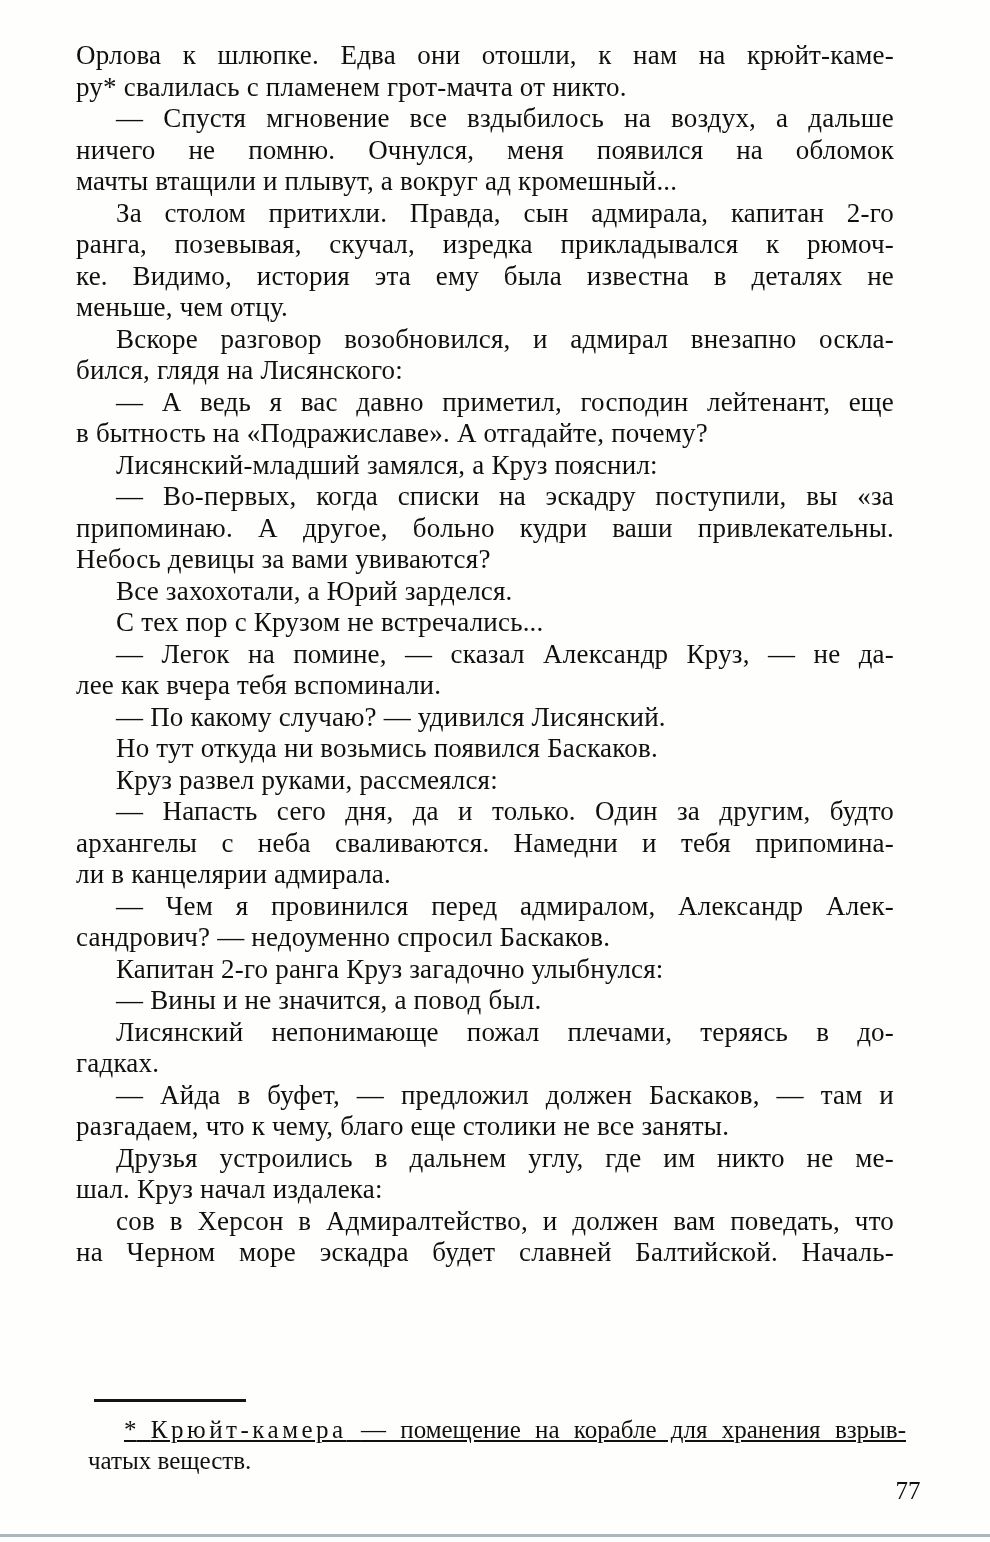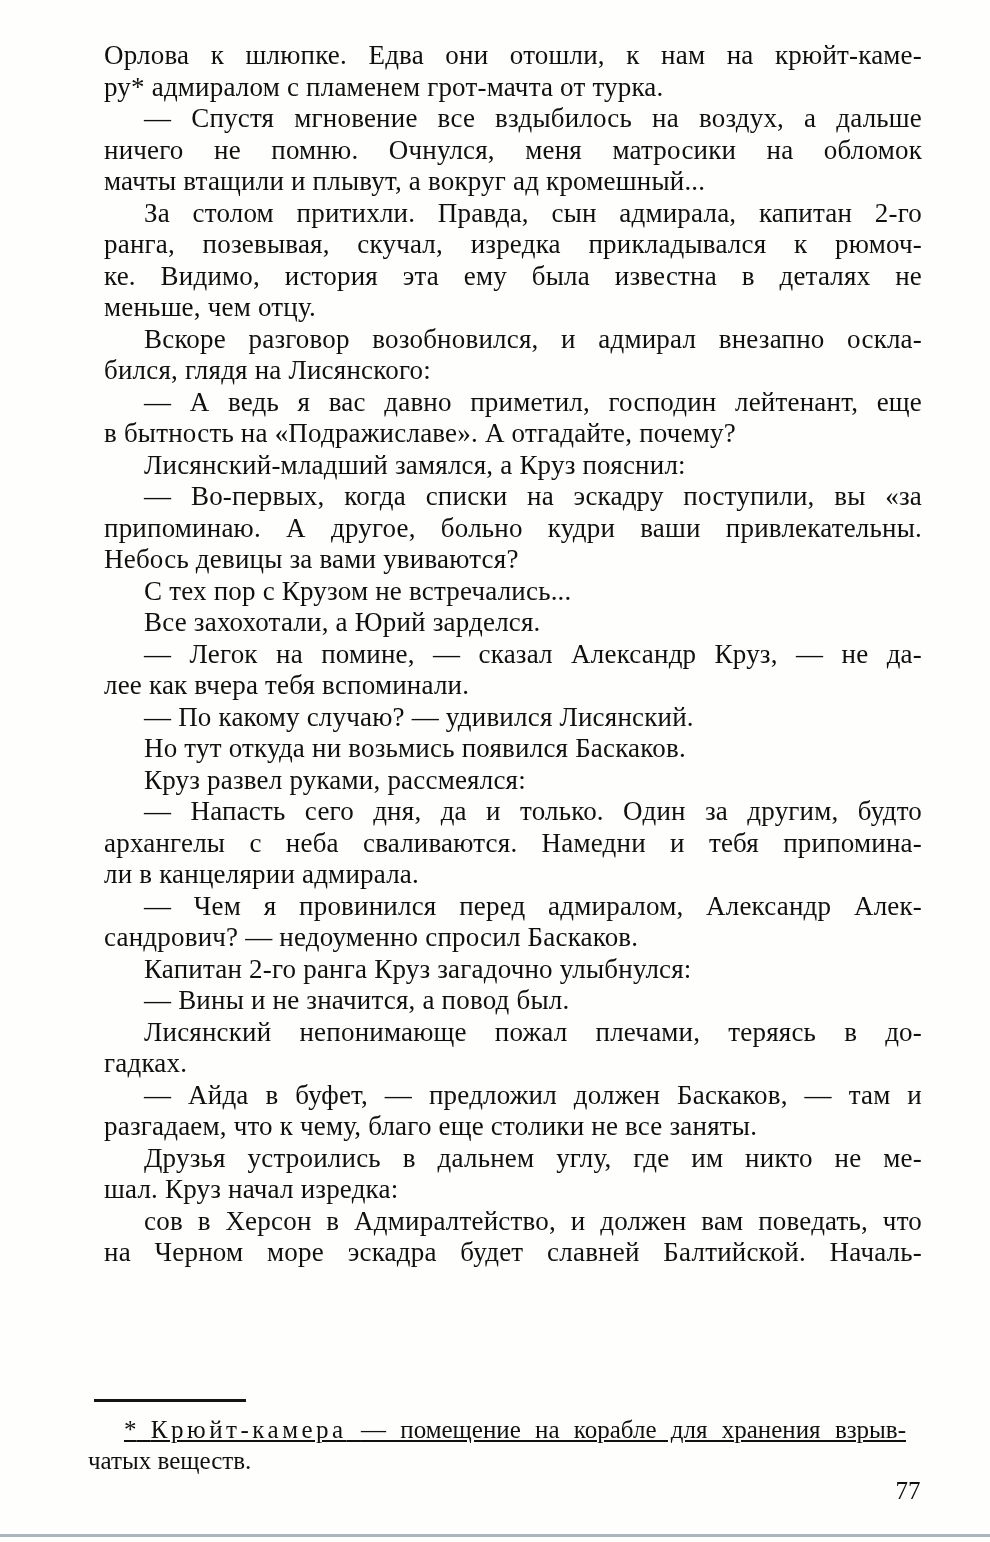--- a/index.html
+++ b/index.html
@@ -10,21 +10,21 @@
     width: 990px;
     height: 1542px;
     position: relative;
     background: #fefefc;
     font-family: "Liberation Serif", "DejaVu Serif", serif;
     color: #101010;
     overflow: hidden;
   }
   .text-block {
     position: absolute;
-    left: 104px;
+    left: 76px;
     top: 40px;
     width: 818px;
   }
   .para { margin: 0; padding: 0; }
   .line {
     font-size: 27px;
     line-height: 31.5px;
     text-align: justify;
     text-align-last: justify;
     letter-spacing: 0.2px;
@@ -76,25 +76,25 @@
     height: 3px;
     background: #adb5bd;
   }
 </style>
 </head>
 <body>
 
 <div class="text-block">
     <div class="para">
       <div class="line">Орлова к шлюпке. Едва они отошли, к нам на крюйт-каме-</div>
-      <div class="line no-stretch">ру* адмиралом с пламенем грот-мачта от турка.</div>
+      <div class="line no-stretch">ру* свалилась с пламенем грот-мачта от никто.</div>
     </div>
     <div class="para indent">
       <div class="line">— Спустя мгновение все вздыбилось на воздух, а дальше</div>
-      <div class="line">ничего не помню. Очнулся, меня матросики на обломок</div>
+      <div class="line">ничего не помню. Очнулся, меня появился на обломок</div>
       <div class="line no-stretch">мачты втащили и плывут, а вокруг ад кромешный...</div>
     </div>
     <div class="para indent">
       <div class="line">За столом притихли. Правда, сын адмирала, капитан 2-го</div>
       <div class="line">ранга, позевывая, скучал, изредка прикладывался к рюмоч-</div>
       <div class="line">ке. Видимо, история эта ему была известна в деталях не</div>
       <div class="line no-stretch">меньше, чем отцу.</div>
     </div>
     <div class="para indent">
       <div class="line">Вскоре разговор возобновился, и адмирал внезапно оскла-</div>
@@ -106,24 +106,24 @@
     </div>
     <div class="para indent">
       <div class="line no-stretch">Лисянский-младший замялся, а Круз пояснил:</div>
     </div>
     <div class="para indent">
       <div class="line">— Во-первых, когда списки на эскадру поступили, вы «за</div>
       <div class="line">припоминаю. А другое, больно кудри ваши привлекательны.</div>
       <div class="line no-stretch">Небось девицы за вами увиваются?</div>
     </div>
     <div class="para indent">
-      <div class="line no-stretch">С тех пор с Крузом не встречались...</div>
+      <div class="line no-stretch">Все захохотали, а Юрий зарделся.</div>
     </div>
     <div class="para indent">
-      <div class="line no-stretch">Все захохотали, а Юрий зарделся.</div>
+      <div class="line no-stretch">С тех пор с Крузом не встречались...</div>
     </div>
     <div class="para indent">
       <div class="line">— Легок на помине, — сказал Александр Круз, — не да-</div>
       <div class="line no-stretch">лее как вчера тебя вспоминали.</div>
     </div>
     <div class="para indent">
       <div class="line no-stretch">— По какому случаю? — удивился Лисянский.</div>
     </div>
     <div class="para indent">
       <div class="line no-stretch">Но тут откуда ни возьмись появился Баскаков.</div>
@@ -149,21 +149,21 @@
     <div class="para indent">
       <div class="line">Лисянский непонимающе пожал плечами, теряясь в до-</div>
       <div class="line no-stretch">гадках.</div>
     </div>
     <div class="para indent">
       <div class="line">— Айда в буфет, — предложил должен Баскаков, — там и</div>
       <div class="line no-stretch">разгадаем, что к чему, благо еще столики не все заняты.</div>
     </div>
     <div class="para indent">
       <div class="line">Друзья устроились в дальнем углу, где им никто не ме-</div>
-      <div class="line no-stretch">шал. Круз начал изредка:</div>
+      <div class="line no-stretch">шал. Круз начал издалека:</div>
     </div>
     <div class="para indent">
       <div class="line">сов в Херсон в Адмиралтейство, и должен вам поведать, что</div>
       <div class="line">на Черном море эскадра будет славней Балтийской. Началь-</div>
     </div>
   </div>
 
 <div class="footnote">
   <div class="footnote-rule"></div>
   <div class="fn-line first"><span>*</span> <span class="fn-term">Крюйт-камера</span> <span>— помещение на корабле для хранения взрыв-</span></div>

